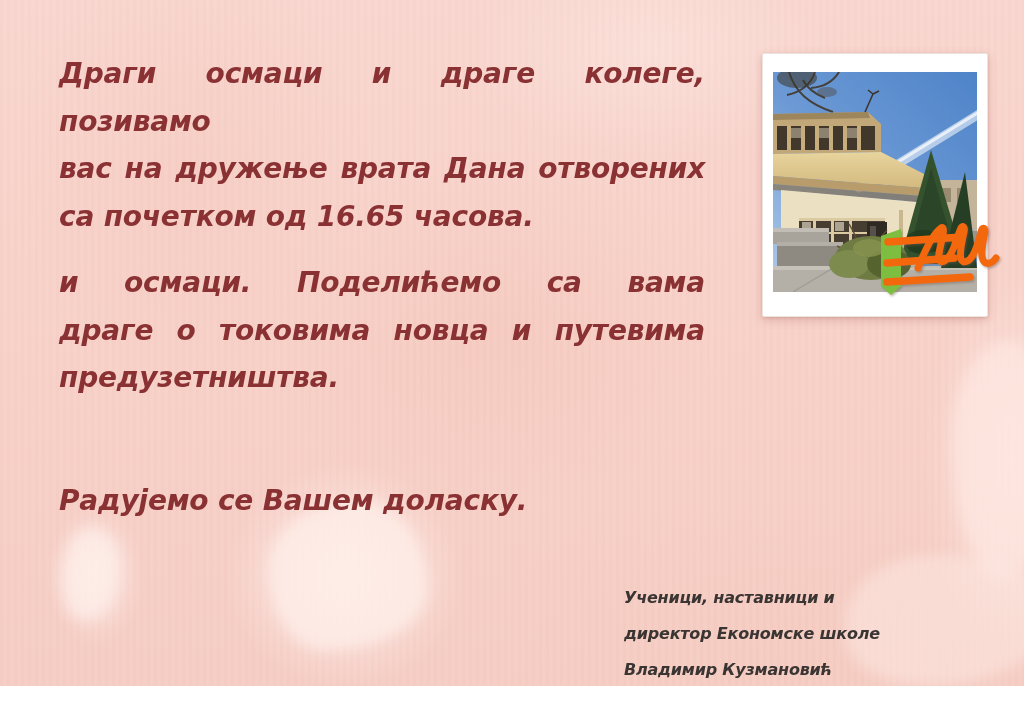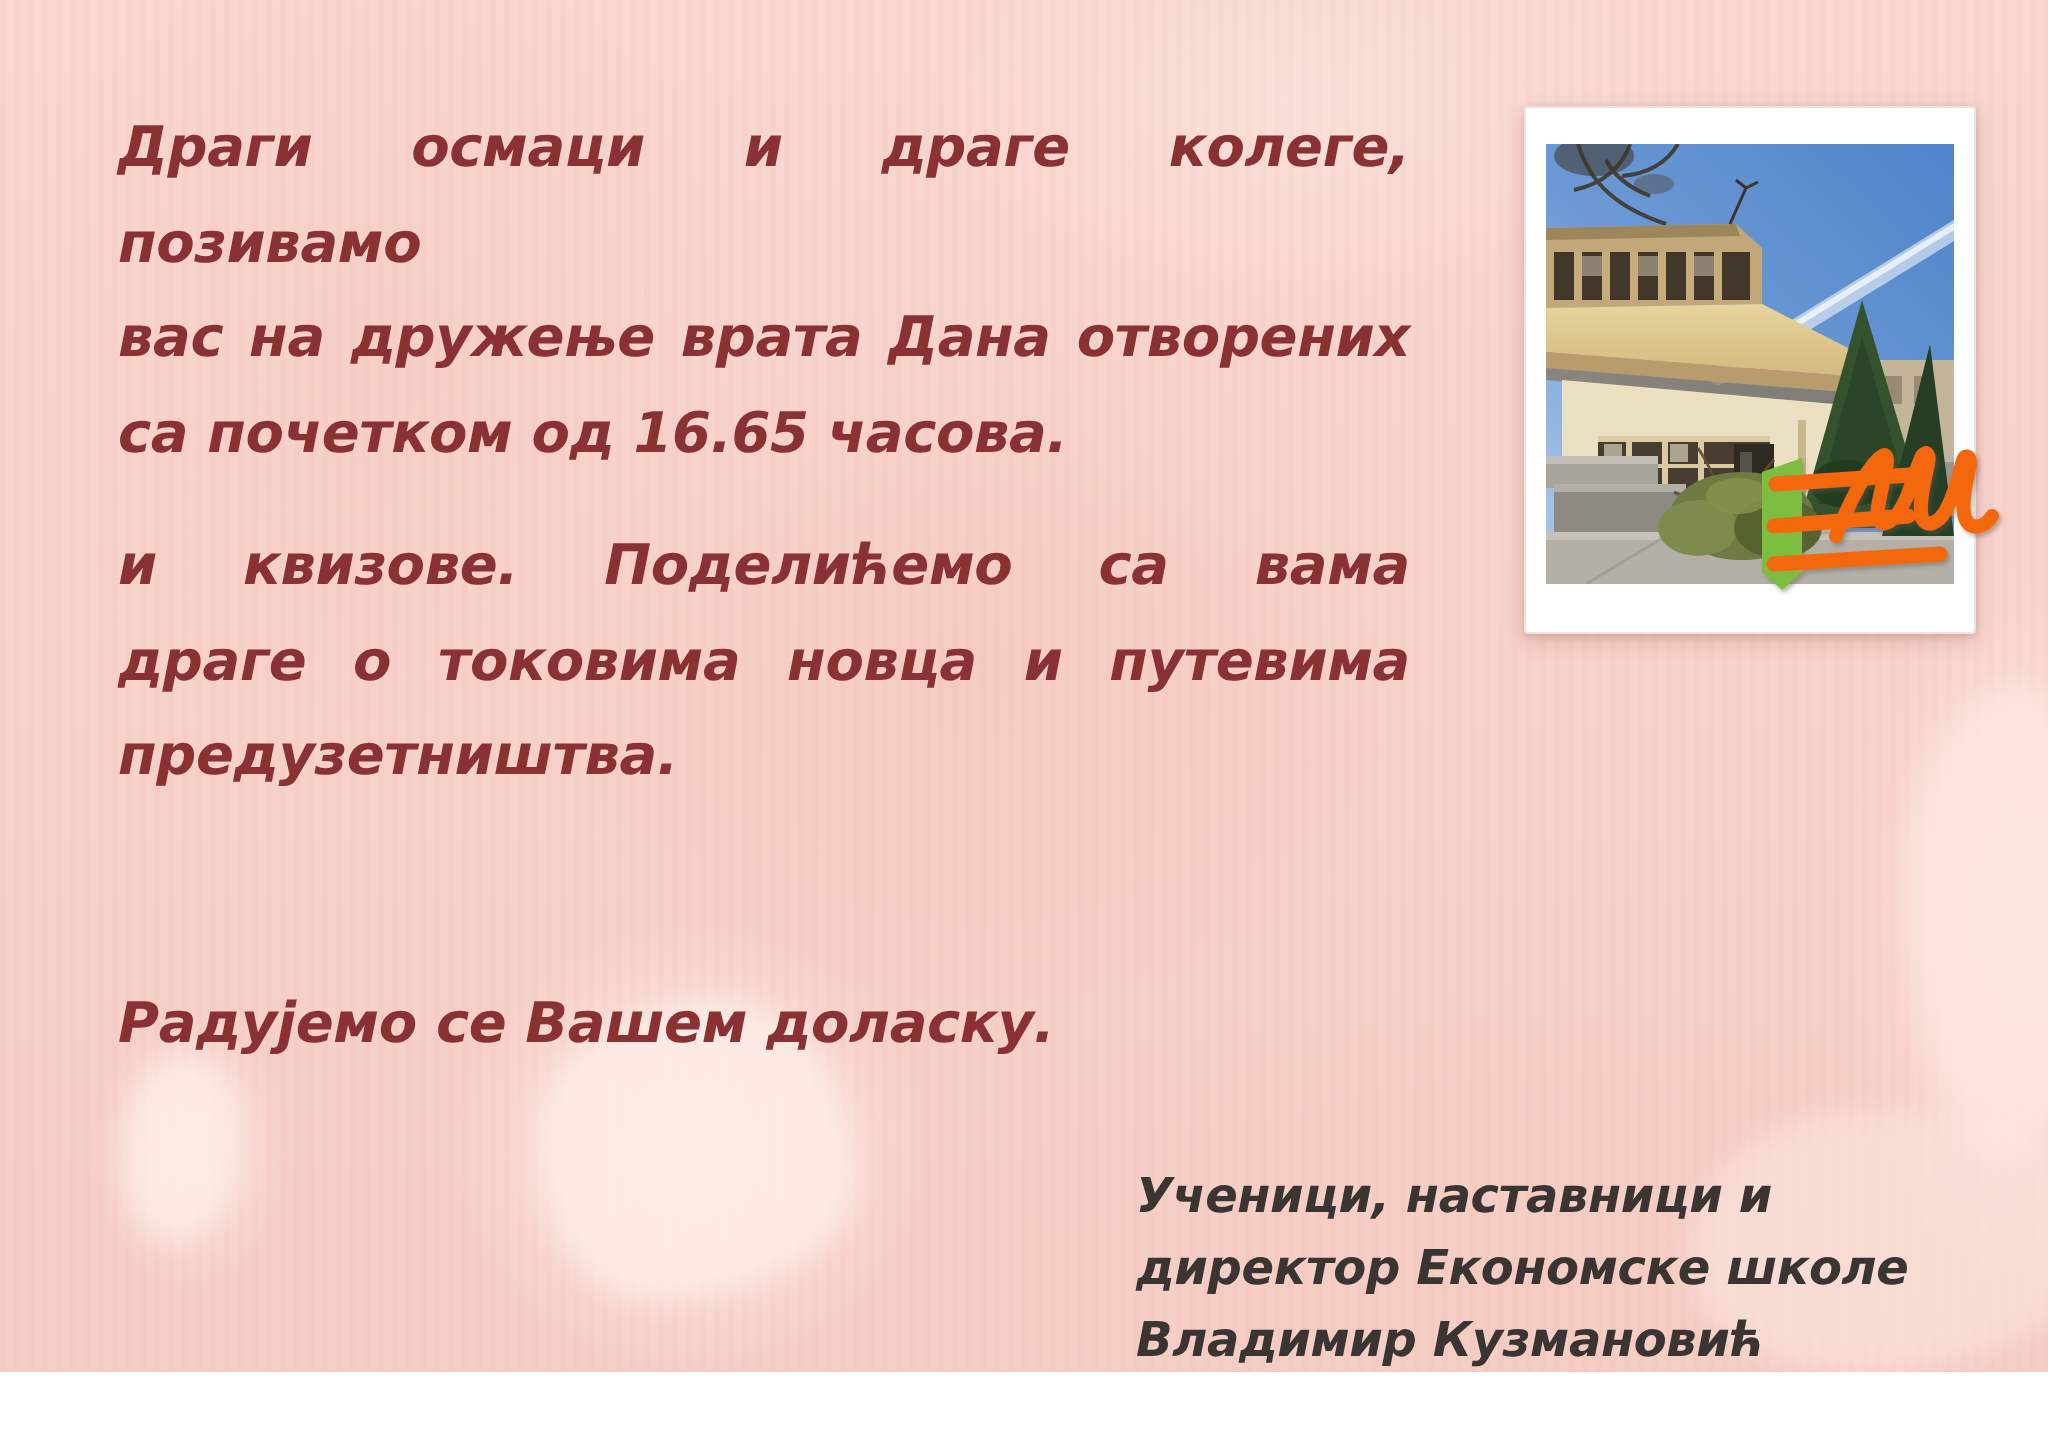--- a/index.html
+++ b/index.html
@@ -34,26 +34,26 @@
   .para{
     position:absolute;left:59px;width:646px;
     color:#8a3134;
     font-weight:bold;font-style:italic;
     font-size:28px;line-height:47.5px;letter-spacing:-0.2px;
   }
   .para .line{white-space:nowrap;}
   .para .line.j{text-align:justify;text-align-last:justify;white-space:normal;}
   .p1{top:50px;}
   .p2{top:259px;}
-  .p3{top:488px;}
+  .p3{top:477px;}
 
   .signature{
-    position:absolute;left:568px;top:580px;width:390px;
+    position:absolute;left:624px;top:580px;width:390px;
     color:#3a3533;font-weight:bold;font-style:italic;
-    font-size:24px;line-height:36px;letter-spacing:-0.2px;
+    font-size:16px;line-height:36px;letter-spacing:-0.2px;
   }
   .signature .line{white-space:nowrap;}
 
   .polaroid{
     position:absolute;left:762px;top:53px;width:226px;height:264px;
     background:#ffffff;border:1px solid #ece5df;box-sizing:border-box;border-radius:2px;
     box-shadow:0 3px 10px rgba(160,90,80,0.28), 0 1px 3px rgba(160,90,80,0.2);
   }
   .photo-svg{position:absolute;left:10px;top:18px;width:204px;height:220px;display:block;}
   .logo-svg{position:absolute;left:116px;top:171px;width:122px;height:80px;overflow:visible;display:block;}
@@ -68,21 +68,21 @@
   <div class="splash s3"></div>
   <div class="splash s4"></div>
 
   <div class="para p1">
       <div class="line j">Драги осмаци и драге колеге, позивамо</div>
       <div class="line j">вас на дружење врата Дана отворених</div>
       <div class="line">са почетком од 16.65 часова.</div>
     </div>
 
   <div class="para p2">
-      <div class="line j">и квизове. Поделићемо са вама</div>
+      <div class="line j">и осмаци. Поделићемо са вама</div>
       <div class="line j">драге о токовима новца и путевима</div>
       <div class="line">предузетништва.</div>
     </div>
 
   <div class="para p3">
       <div class="line">Радујемо се Вашем доласку.</div>
     </div>
 
   <div class="signature">
       <div class="line">Ученици, наставници и</div>

